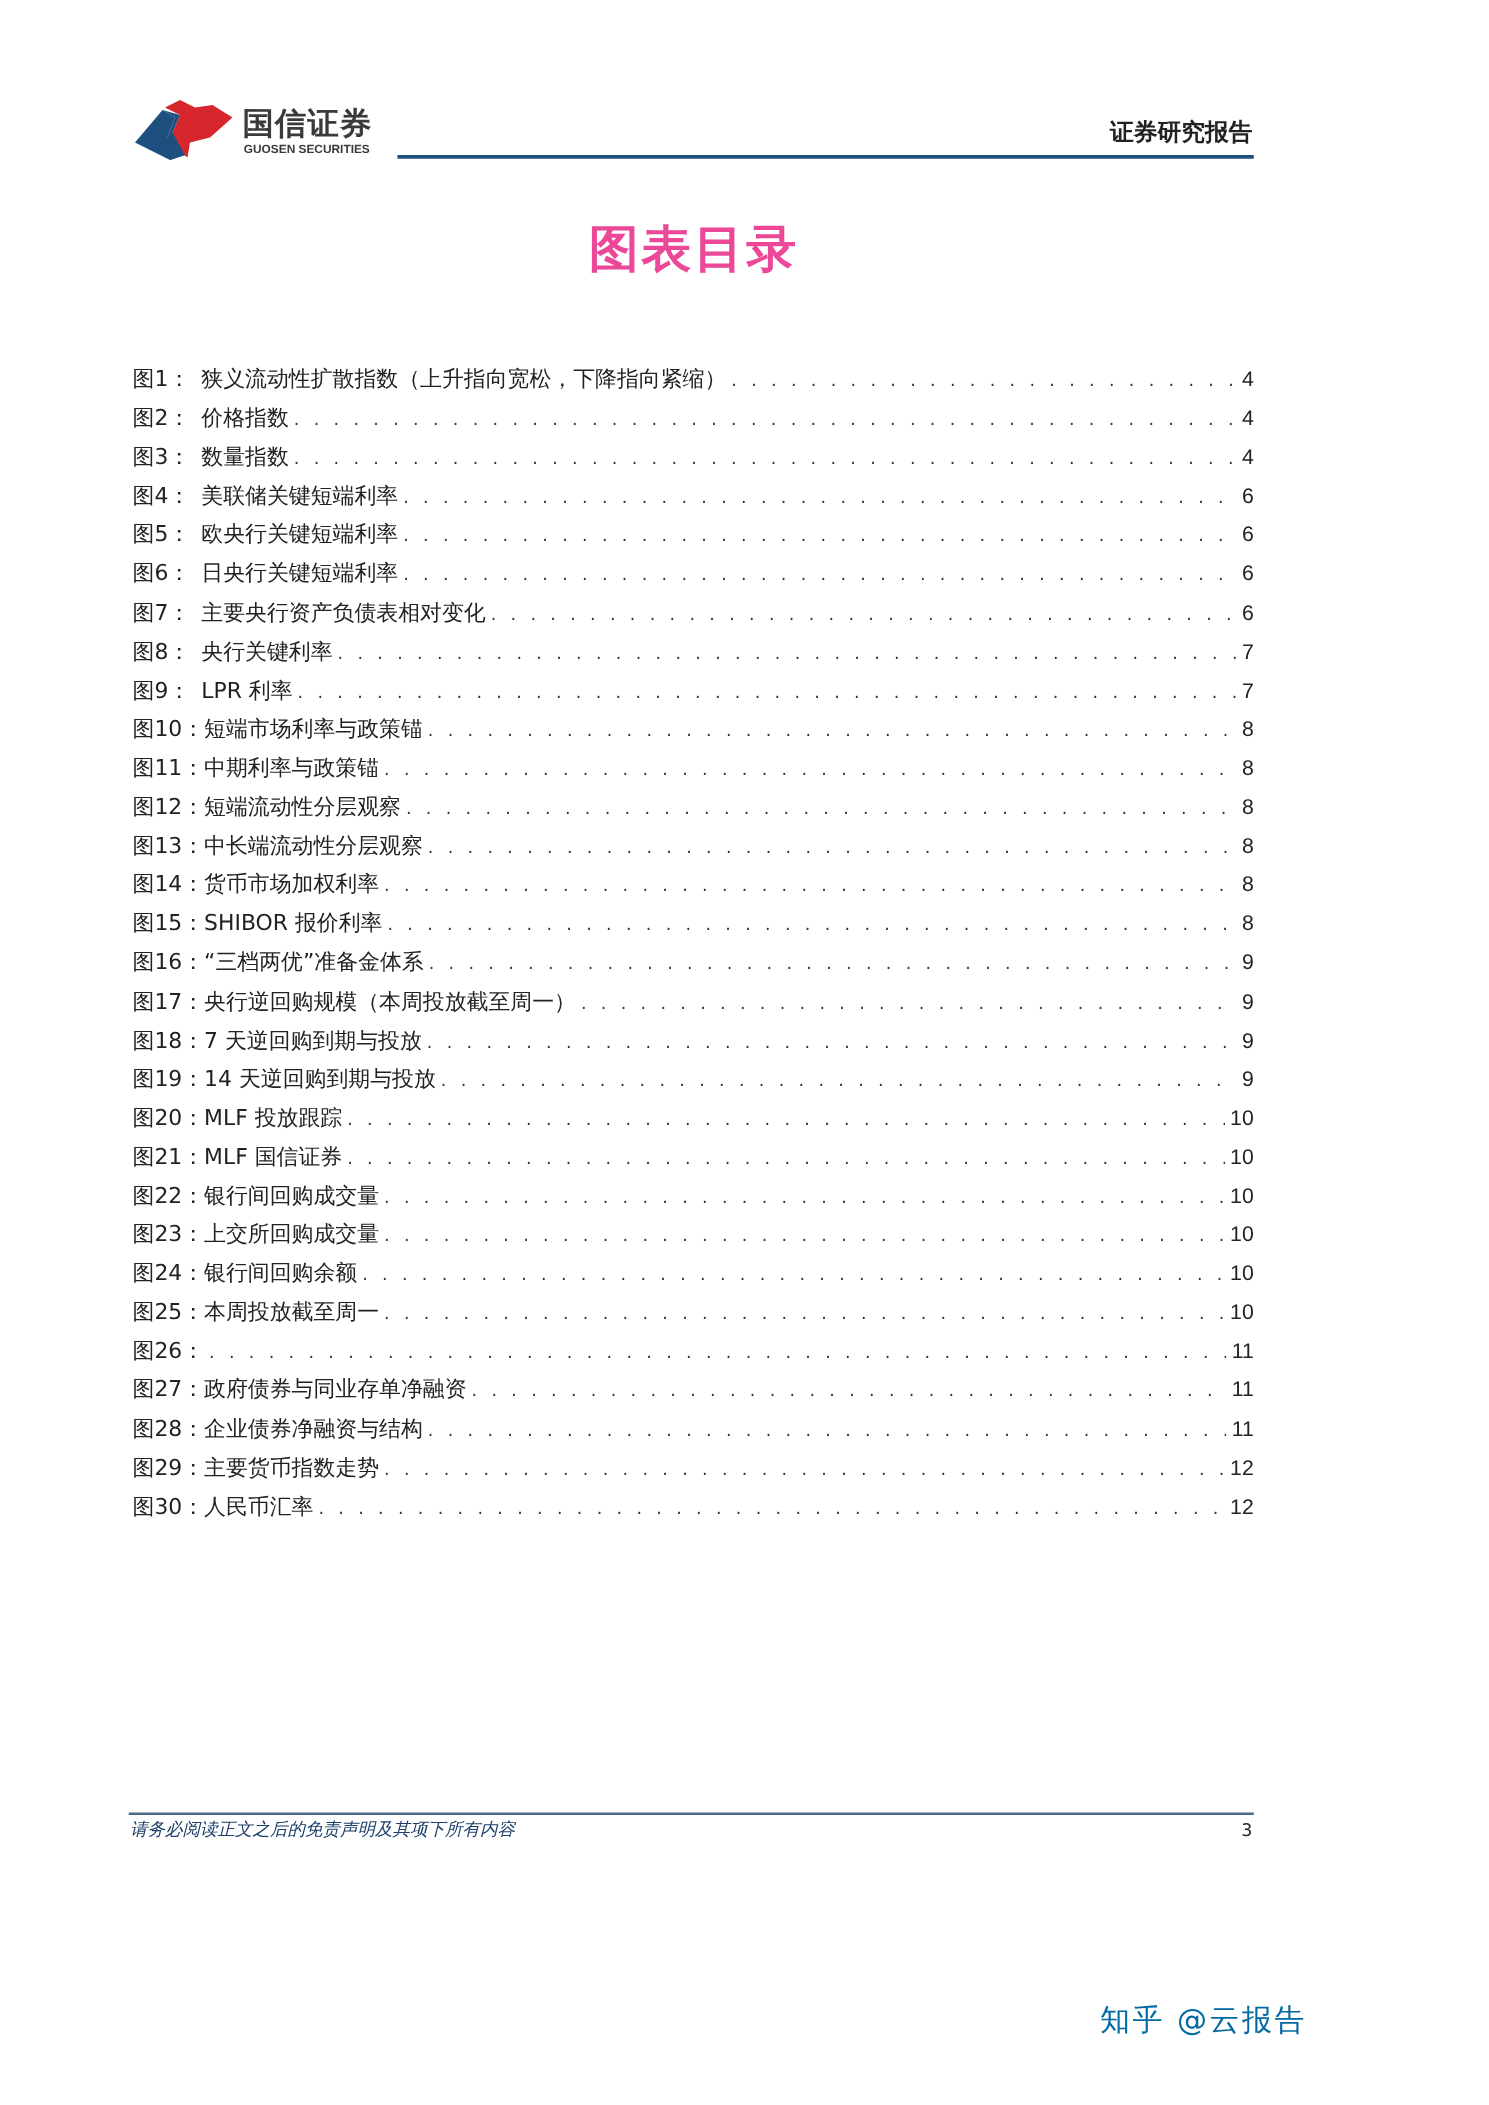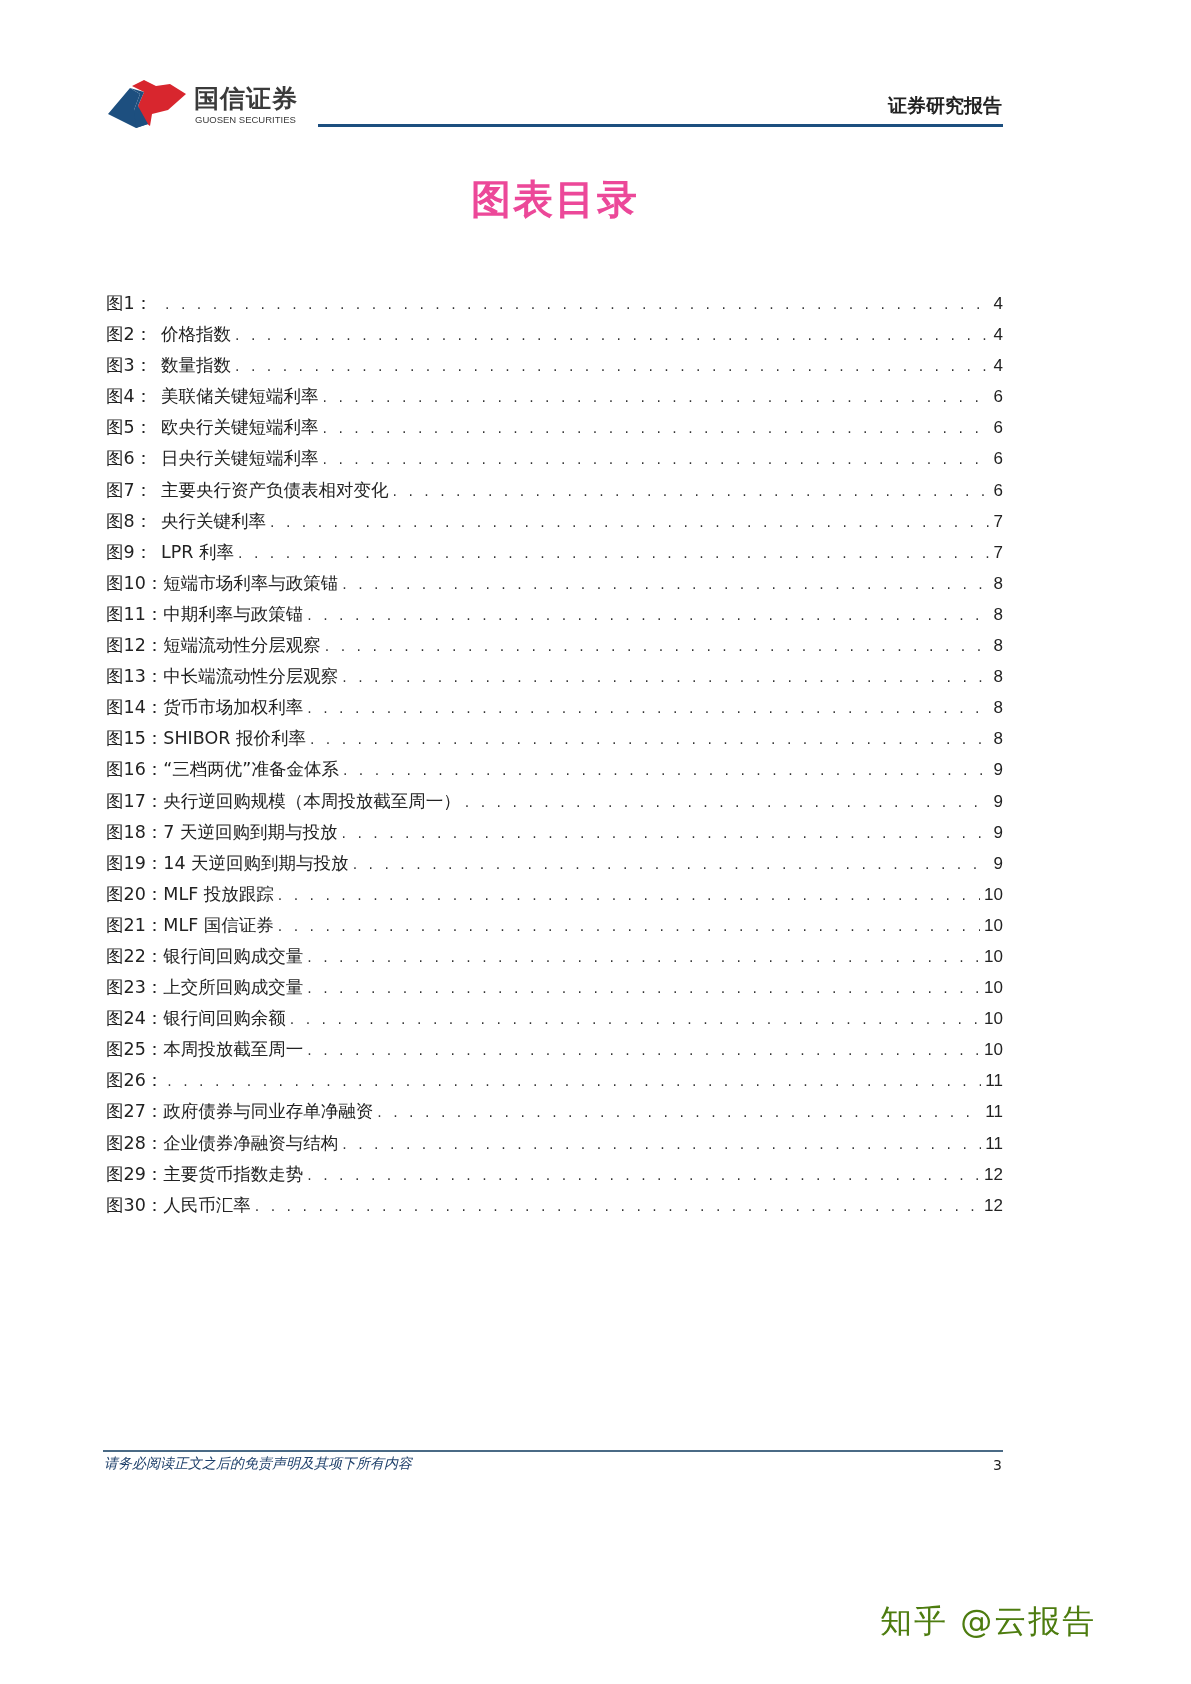--- a/index.html
+++ b/index.html
@@ -1,35 +1,35 @@
 <!DOCTYPE html>
 <html><head>
 <meta charset="utf-8">
 <style>
   html, body { margin:0; padding:0; background:#fff; }
   body { width:1191px; height:1684px; position:relative; overflow:hidden;
          font-family:"DejaVu Sans", "Liberation Sans", sans-serif; color:#222; }
   .logo { position:absolute; left:108px; top:78px; width:200px; height:52px; }
   .logo svg { position:absolute; left:0; top:2px; }
   .logo-cn { position:absolute; left:86px; top:4px; font-size:25px; font-weight:bold; color:#3a3a3a; letter-spacing:1px; white-space:nowrap; }
-  .logo-en { position:absolute; left:87px; top:36px; font-size:9.5px; font-weight:normal; color:#3a3a3a; white-space:nowrap; font-family:"Liberation Sans", sans-serif; }
+  .logo-en { position:absolute; left:87px; top:36px; font-size:9.5px; font-weight:bold; color:#3a3a3a; white-space:nowrap; font-family:"Liberation Sans", sans-serif; }
   .header-right { position:absolute; right:189px; top:93px; font-size:19px; font-weight:bold; color:#222; }
   .header-line { position:absolute; left:318px; top:124px; width:685px; height:3px; background:#1d4f7f; }
   .title { position:absolute; left:0; width:1110px; top:172px; text-align:center; font-size:40px; font-weight:bold; color:#ec4899; letter-spacing:2px; }
   .toc { position:absolute; left:106px; top:259px; width:897px;margin-top:32px; }
   .toc-row { display:flex; align-items:baseline; height:31.1px; font-size:17.5px; white-space:nowrap; }
   .toc-label { flex:0 0 auto; min-width:55px; }
   .toc-text { flex:0 0 auto; }
   .toc-dots { flex:1 1 auto; overflow:hidden; color:#333; margin:0 4px; letter-spacing:3.5px; font-size:14px; }
   .toc-dots::before { content:". . . . . . . . . . . . . . . . . . . . . . . . . . . . . . . . . . . . . . . . . . . . . . . . . . . . . . . . . . . . . . . . . . . . . . . . . . . . . . . . . . . . . . . . . . . . . . . . . . . . . . . . . . . . . . . . . . . ."; }
   .toc-page { flex:0 0 auto; font-family:"Liberation Sans", sans-serif; font-size:17px; min-width:10px; text-align:right; }
   .footer-line { position:absolute; left:103px; top:1450px; width:900px; height:2px; background:#4a6a85; }
   .footer-text { position:absolute; left:104px; top:1455px; font-size:14px; font-style:italic; color:#1d3f6a; }
   .footer-page { position:absolute; right:189px; top:1457px; font-size:14px; color:#222; }
-  .watermark { position:absolute; left:880px; top:1600px; font-size:32px; color:#4d7c0f; letter-spacing:2px; }
+  .watermark { position:absolute; left:880px; top:1600px; font-size:24px; color:#0369a1; letter-spacing:2px; }
 </style>
 </head>
 <body>
 
 <div class="logo">
   <svg width="82" height="48" viewBox="0 0 82 48">
     <path d="M0 34 L22 8 L32 14 L26 30 L40 44 L28 48 Z" fill="#1d4f7f"></path>
     <path d="M24 6 L36 0 L48 6 L62 4 L78 14 L60 30 L44 34 L42 46 L34 40 L30 26 L36 12 Z" fill="#d8262e"></path>
     <path d="M22 8 L36 12 L30 26 L40 44 L28 48 L26 30 L32 14 Z" fill="#1d4f7f"></path>
   </svg>
@@ -37,20 +37,21 @@
   <span class="logo-en">GUOSEN SECURITIES</span>
 </div>
 <div class="header-right">证券研究报告</div>
 <div class="header-line"></div>
 
 <div class="title">图表目录</div>
 
 <div class="toc" id="toc">
     <div class="toc-row">
       <span class="toc-label">图1：</span>
+      <span class="toc-text">狭义流动性扩散指数（上升指向宽松，下降指向紧缩）</span>
       <span class="toc-dots"></span>
       <span class="toc-page">4</span>
     </div>
     <div class="toc-row">
       <span class="toc-label">图2：</span>
       <span class="toc-text">价格指数</span>
       <span class="toc-dots"></span>
       <span class="toc-page">4</span>
     </div>
     <div class="toc-row">

